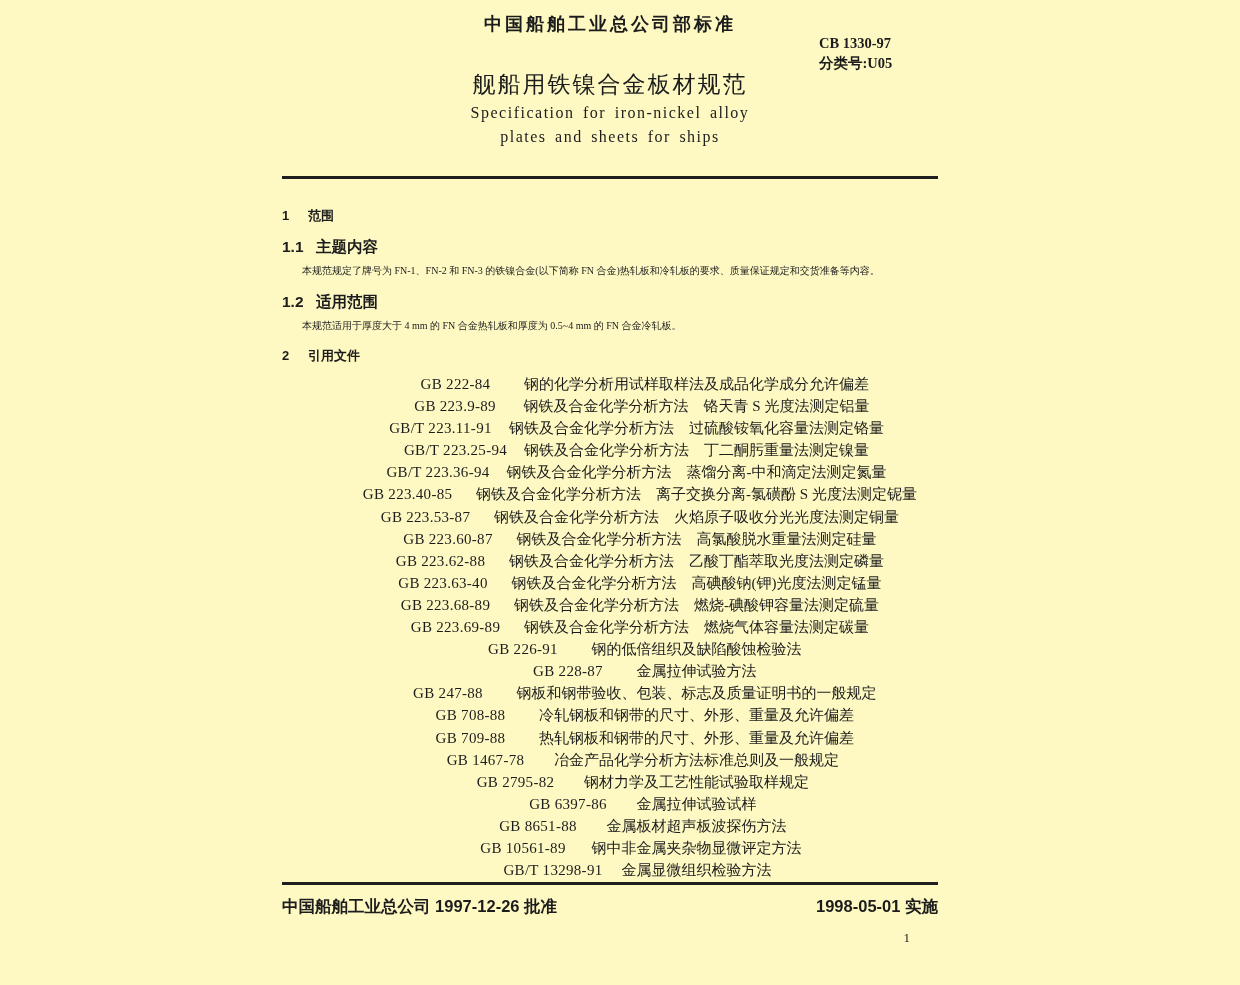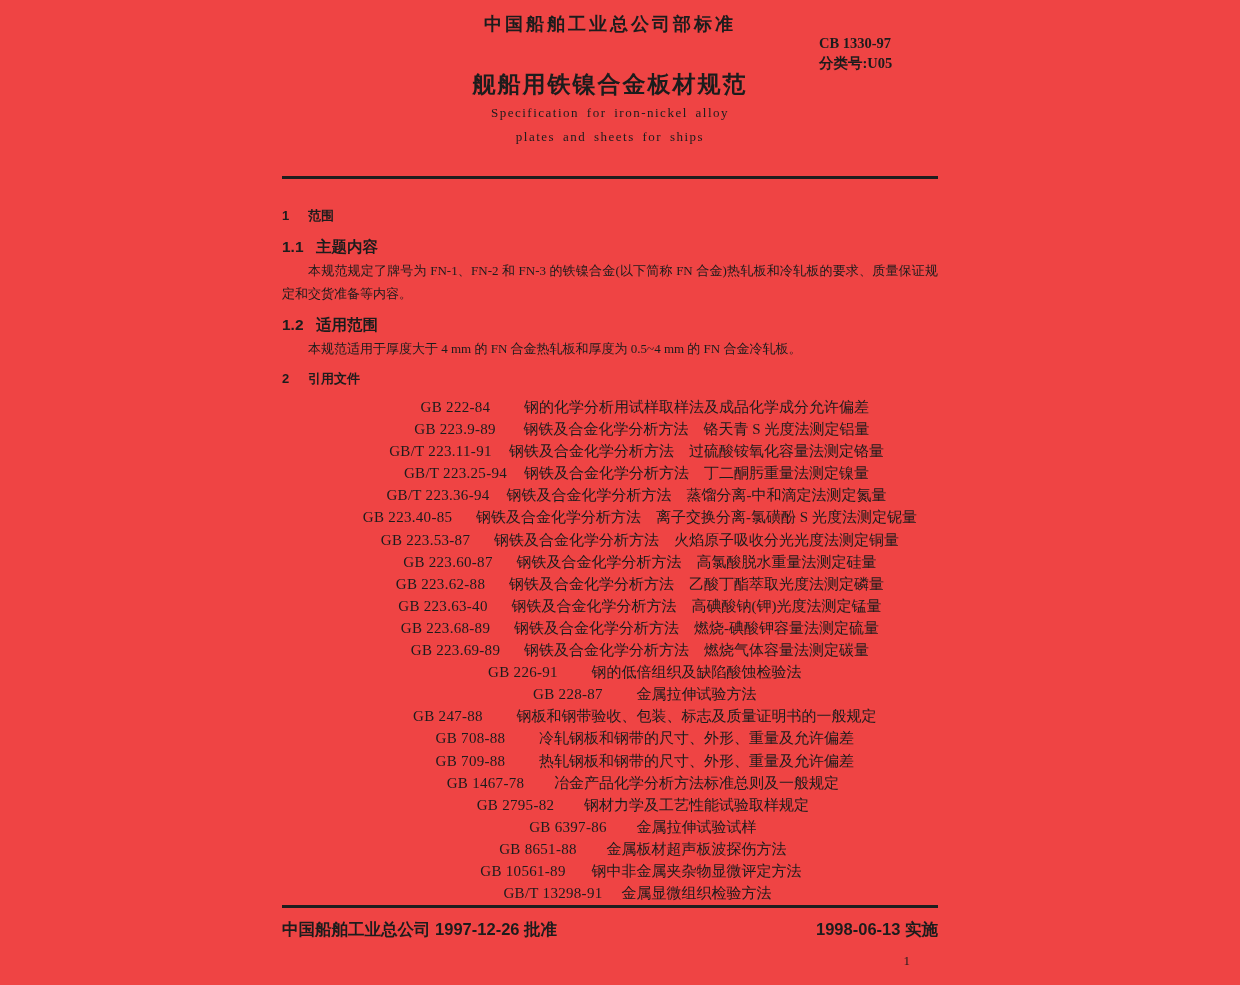--- a/index.html
+++ b/index.html
@@ -4,21 +4,21 @@
 <style>
   html, body {
     margin: 0;
     padding: 0;
     background: #e8e8e8;
   }
   .page {
     position: relative;
     width: 1240px;
     height: 985px;
-    background: #ef4444;
+    background: #fef9c3;
     color: #1c1c1c;
     font-family: "Liberation Sans", sans-serif;
     overflow: hidden;
   }
   .content {
     position: absolute;
     left: 282px;
     top: 0;
     width: 656px;
   }
@@ -37,28 +37,28 @@
     font-size: 14.5px;
     line-height: 20px;
     font-weight: bold;
     font-family: "Liberation Serif", serif;
     white-space: nowrap;
   }
   .title-cn {
     margin: 34px 0 0 0;
     text-align: center;
     font-size: 23px;
-    font-weight: bold;
+    font-weight: normal;
     letter-spacing: 2px;
     line-height: 28px;
   }
   .title-en {
     text-align: center;
     font-family: "Liberation Serif", serif;
-    font-size: 13px;
+    font-size: 16px;
     line-height: 24px;
     letter-spacing: 1.5px;
     word-spacing: 3px;
   }
   .title-en.first { margin-top: 3px; }
   .rule {
     height: 3px;
     background: #1e1e1e;
   }
   .rule-top { margin-top: 27px; }
@@ -71,21 +71,21 @@
   .sub-heading {
     margin-top: 9px;
     font-size: 15.5px;
     font-weight: bold;
     line-height: 22px;
   }
   .sec-no { display: inline-block; min-width: 26px; }
   .sub-no { display: inline-block; min-width: 34px; }
   .body-para {
     margin: 2px 0 0 0;
-    font-size: 13px;
+    font-size: 10px;
     line-height: 23px;
     text-indent: 2em;
     text-align: justify;
     font-family: "Liberation Serif", serif;
   }
   .sub-heading + .body-para { margin-top: 1px; }
   .sec2 { margin-top: 8px; }
   .ref-list {
     margin-top: 6px;
     text-align: center;
@@ -184,19 +184,19 @@
         <div class="ref-row"><span class="ref-code">GB 6397-86</span><span class="ref-title">金属拉伸试验试样</span></div>
         <div class="ref-row"><span class="ref-code">GB 8651-88</span><span class="ref-title">金属板材超声板波探伤方法</span></div>
         <div class="ref-row"><span class="ref-code">GB 10561-89</span><span class="ref-title">钢中非金属夹杂物显微评定方法</span></div>
         <div class="ref-row"><span class="ref-code">GB/T 13298-91</span><span class="ref-title">金属显微组织检验方法</span></div>
       </div>
 
     <div class="rule rule-bottom"></div>
 
     <div class="footer-row">
       <span>中国船舶工业总公司 1997-12-26 批准</span>
-      <span>1998-06-13 实施</span>
+      <span>1998-05-01 实施</span>
     </div>
 
     <div class="page-number">1</div>
 
   </div>
 </div>
 
 </body></html>

